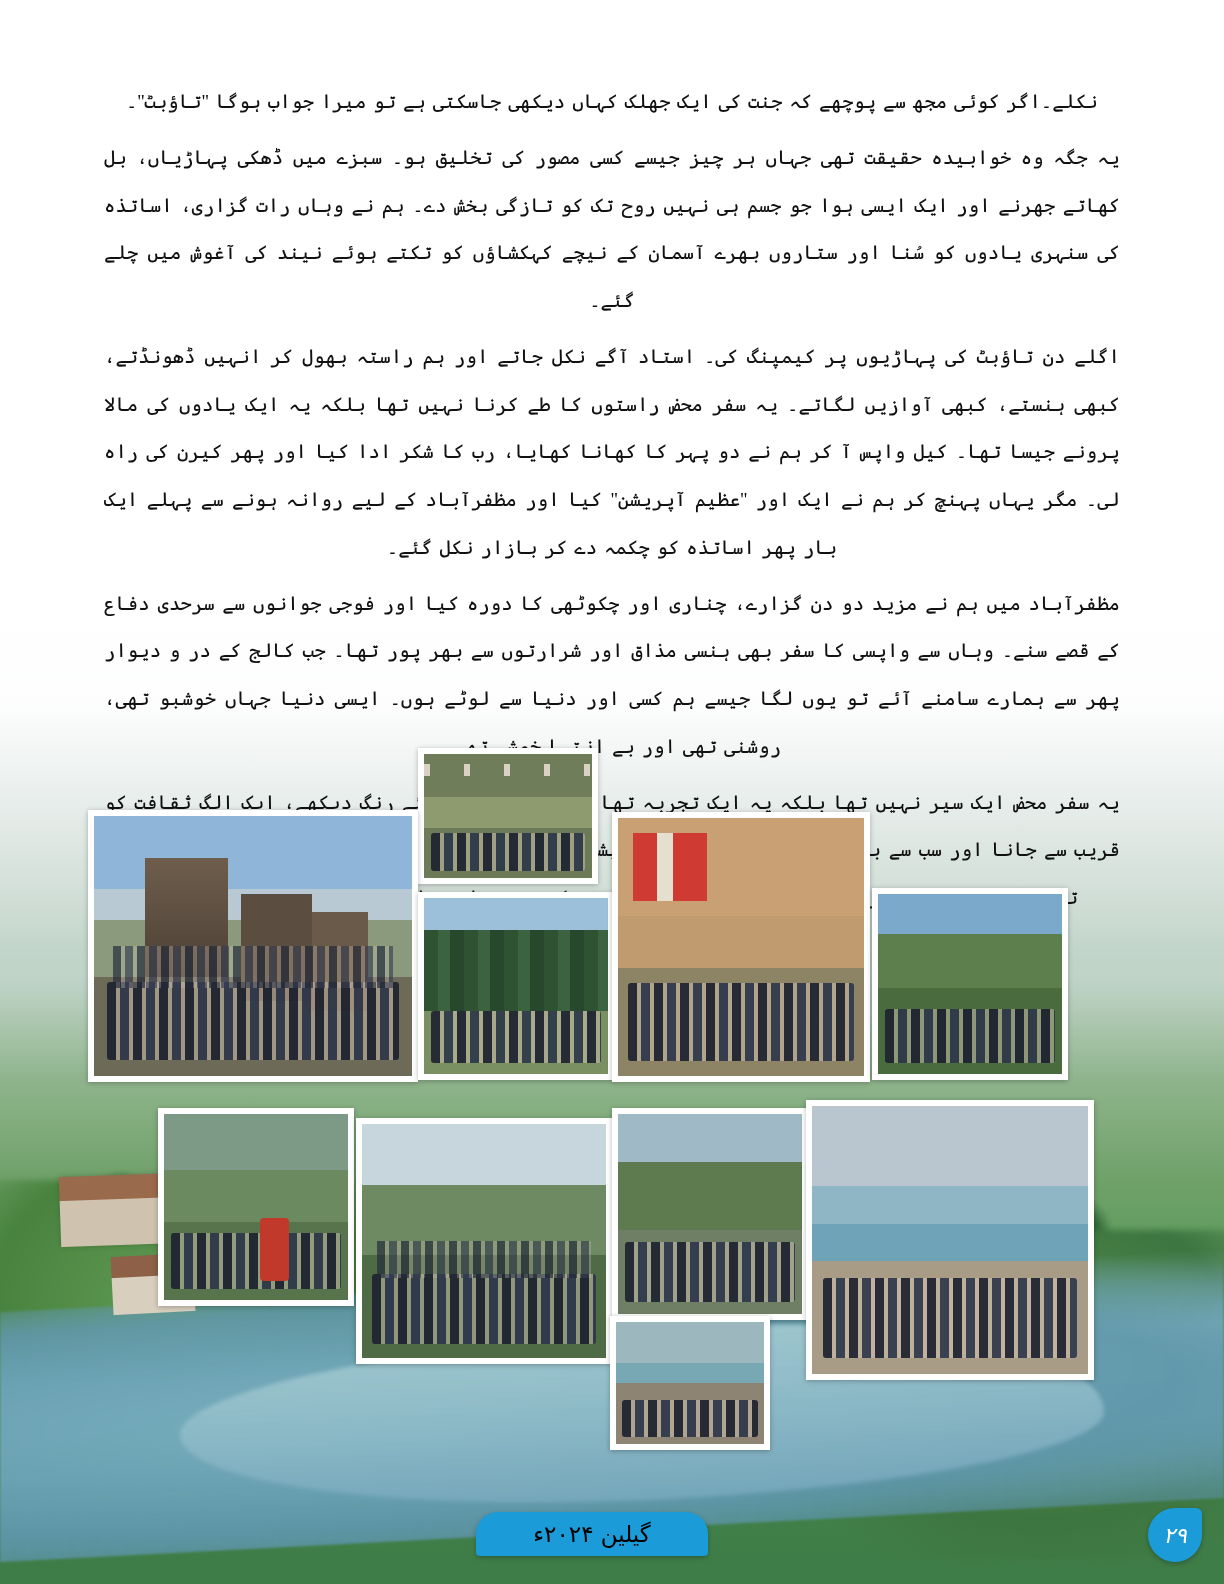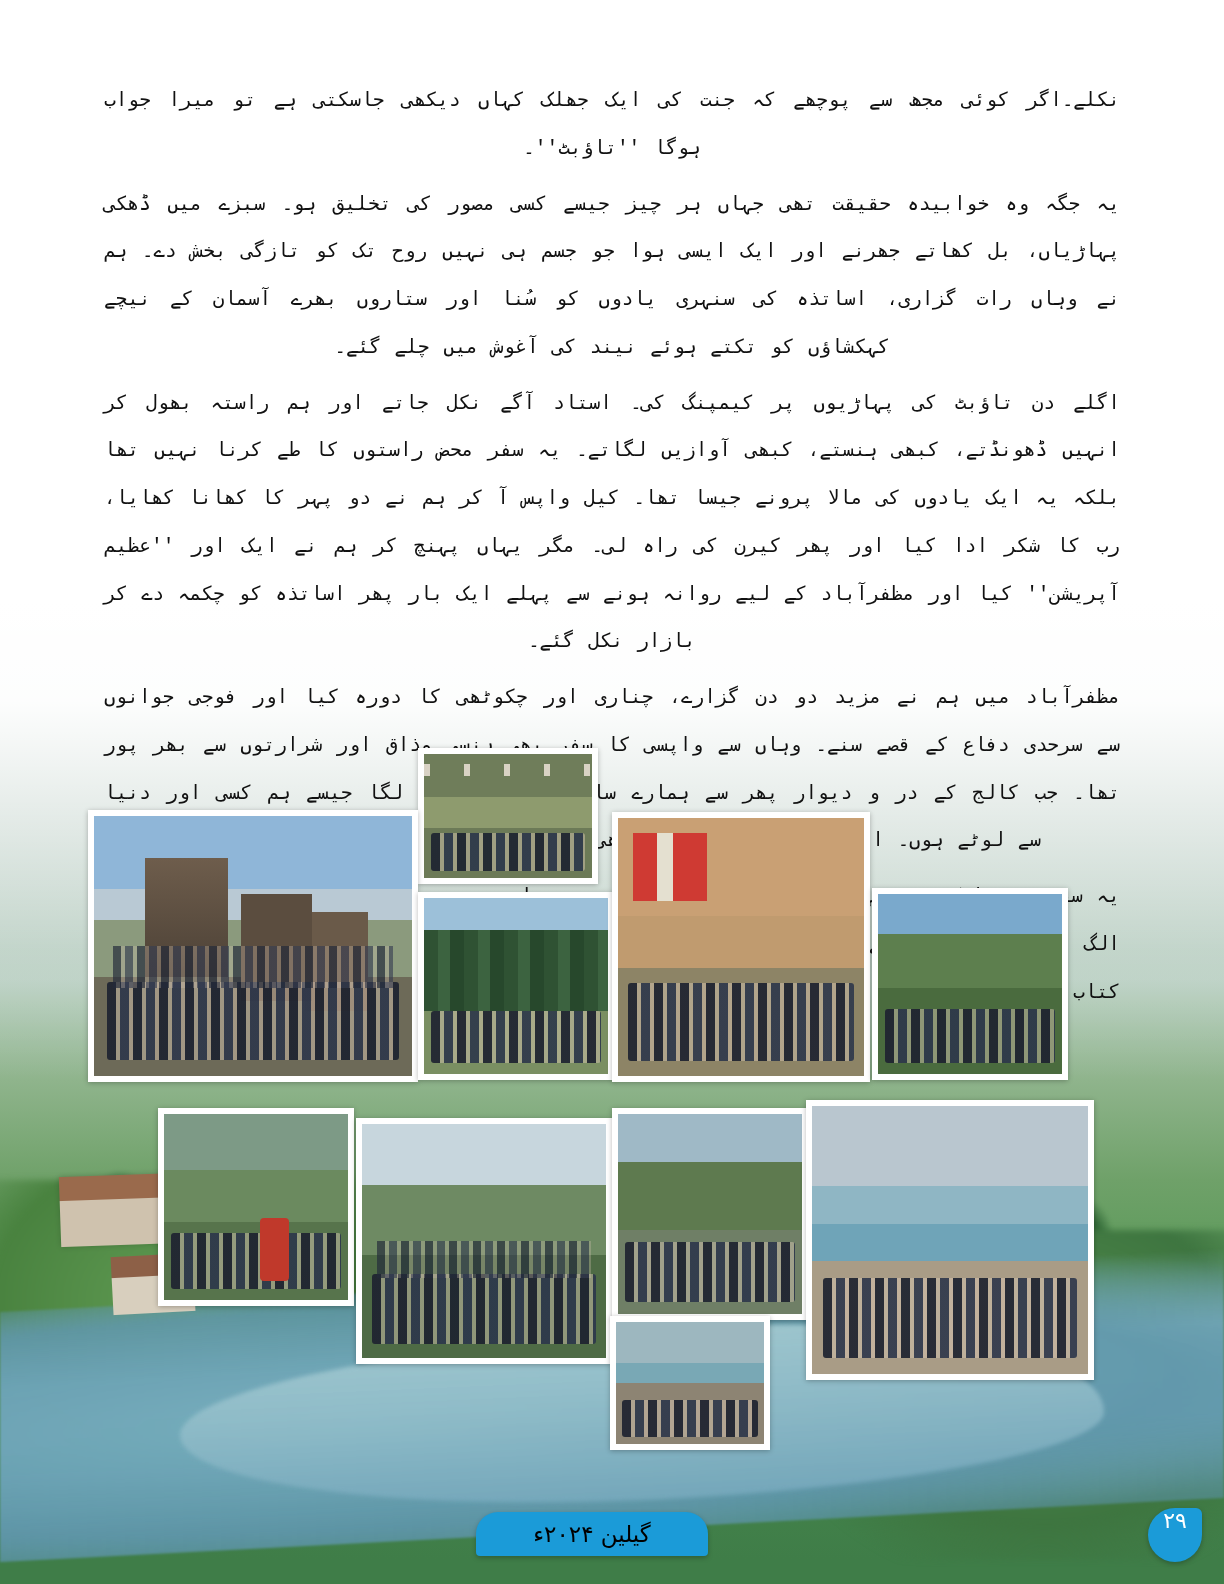--- a/index.html
+++ b/index.html
@@ -106,21 +106,21 @@
     top: 78px;
     left: 104px;
     width: 1016px;
     direction: rtl;
     text-align: justify;
     text-align-last: center;
     color: #111;
   }
   .article p {
     margin: 0 0 8px 0;
-    font-family: Liberation Mono, monospace;
+    font-family: Liberation Serif, serif;
     font-size: 19.5px;
     line-height: 2.45;
     letter-spacing: 0px;
     word-spacing: 2px;
   }
   .article p.lead {
     text-align: justify;
   }
 
   
@@ -228,22 +228,24 @@
   }
   .page-num-badge {
     position: absolute;
     right: 22px;
     top: 1508px;
     width: 54px;
     height: 54px;
     background: #1b9bd8;
     border-radius: 50% 6px 50% 50%;
     display: flex;
+    align-items: center;
     justify-content: center;
     box-shadow: 0 2px 5px rgba(0,0,0,.25);
+    font-style: italic;
   }
   .page-num-badge span {
     color: #ffffff;
     font-size: 22px;
     direction: rtl;
   }
 </style>
 </head>
 <body>
 

